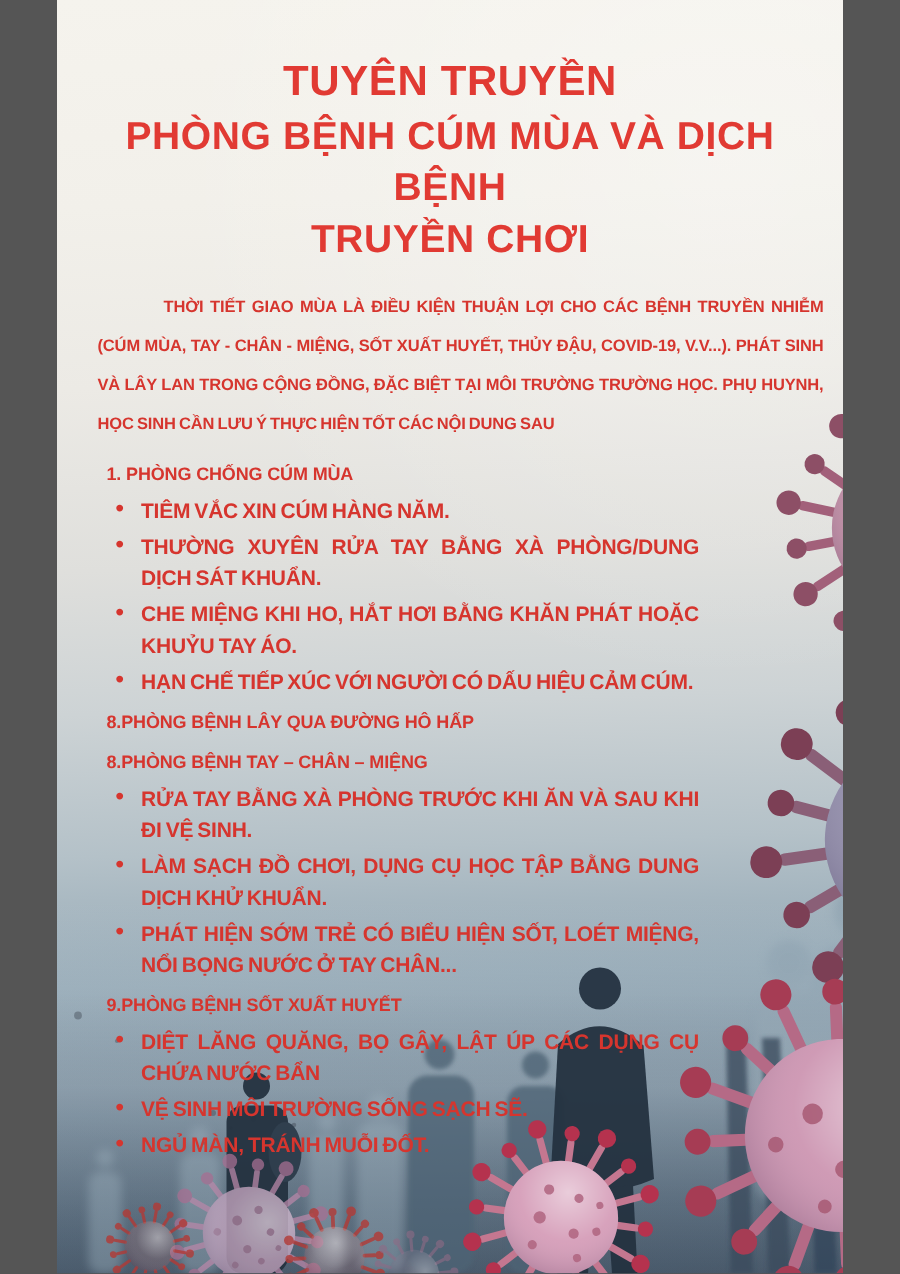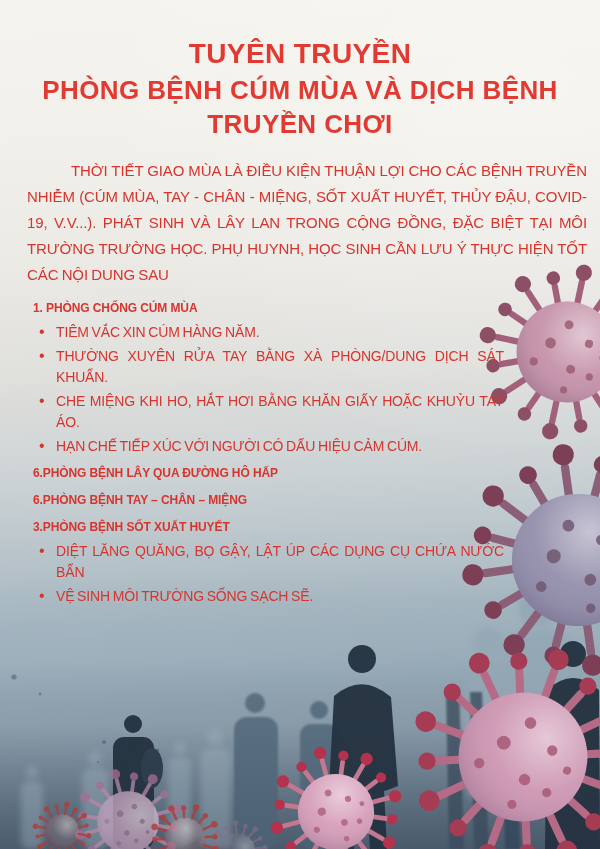--- a/index.html
+++ b/index.html
@@ -1,44 +1,44 @@
 <!DOCTYPE html>
 <html style="--red_title: #e13a33; --red_text: #d6352e; --bg_top: #f5f3ed; --bg_bottom: #47596c; --virus_pink: #cb92af; --virus_purple: #8f8aa8; --virus_red_knob: #a63c54; --silhouette_dark: #243240; --silhouette_mist: #879cab;"><head>
 <meta charset="utf-8">
 <style>
   html,body{margin:0;padding:0;background:#555;}
   .poster{
-    position:relative;width:600px;height:849px;overflow:hidden;margin:0 auto;
+    position:relative;width:524px;height:849px;overflow:hidden;margin:0 auto;
     font-family:"Liberation Sans","DejaVu Sans",sans-serif;
     background:linear-gradient(178deg,
       #f5f3ed 0%, #f2f0ea 16%, #eceae5 30%, #dfdfdc 44%,
       #cdd3d5 55%, #b4c1c8 66%, #95a9b6 76%, #72889a 86%,
       #54697c 94%, #47596c 100%);
   }
   .haze{position:absolute;inset:0;pointer-events:none;
     background:
       radial-gradient(120% 70% at 85% 12%, rgba(255,255,255,0.30), rgba(255,255,255,0) 60%),
       linear-gradient(to top, rgba(40,55,72,0.45), rgba(40,55,72,0) 22%);
   }
   .scene{position:absolute;inset:0;width:600px;height:849px;z-index:1;}
   .content{position:relative;z-index:2;}
   h1{margin:36px 10px 0;text-align:center;color:var(--red_title,#e13a33);
      font-size:26px;line-height:1.32;letter-spacing:.4px;font-weight:700;}
   h1 .t1{font-size:28px;display:block;}
   h1 .tl{display:block;}
   .intro{margin:16px 13px 0 27px;color:var(--red_text,#d6352e);
-     font-weight:400;font-size:15px;line-height:26px;text-align:justify;
+     font-weight:700;font-size:11px;line-height:26px;text-align:justify;
      text-indent:44px;letter-spacing:-.1px;word-spacing:-.8px;}
   .sections{margin:10px 96px 0 33px;color:var(--red_text,#d6352e);}
   .sections h2{margin:6px 0 3px;font-size:12px;line-height:21px;font-weight:700;
      color:var(--red_text,#d6352e);letter-spacing:-.1px;}
   .sections .sec:first-child h2{margin-top:4px;}
   .sections ul{margin:0;padding:0;list-style:none;}
   .sections li{position:relative;padding-left:23px;margin:3px 0;text-align:justify;
-     font-size:14px;line-height:21px;font-weight:400;letter-spacing:-.15px;word-spacing:-1px;}
+     font-size:14px;line-height:21px;font-weight:700;letter-spacing:-.15px;word-spacing:-1px;}
   .sections li::before{content:"\2022";position:absolute;left:6px;top:-1px;font-size:16px;}
 </style>
 </head>
 <body>
 
 <div class="poster">
 
   <svg class="scene" viewBox="0 0 600 849" aria-hidden="true">
     <defs>
       <radialGradient id="hl" cx="0.62" cy="0.30" r="0.78">
@@ -213,32 +213,38 @@
     </h1>
 
     <p class="intro">THỜI TIẾT GIAO MÙA LÀ ĐIỀU KIỆN THUẬN LỢI CHO CÁC BỆNH TRUYỀN NHIỄM (CÚM MÙA, TAY - CHÂN - MIỆNG, SỐT XUẤT HUYẾT, THỦY ĐẬU, COVID-19, V.V...). PHÁT SINH VÀ LÂY LAN TRONG CỘNG ĐỒNG, ĐẶC BIỆT TẠI MÔI TRƯỜNG TRƯỜNG HỌC. PHỤ HUYNH, HỌC SINH CẦN LƯU Ý THỰC HIỆN TỐT CÁC NỘI DUNG SAU</p>
 
     <div class="sections">
       <div class="sec">
         <h2>1. PHÒNG CHỐNG CÚM MÙA</h2>
         <ul>
           <li>TIÊM VẮC XIN CÚM HÀNG NĂM.</li>
           <li>THƯỜNG XUYÊN RỬA TAY BẰNG XÀ PHÒNG/DUNG DỊCH SÁT KHUẨN.</li>
-          <li>CHE MIỆNG KHI HO, HẮT HƠI BẰNG KHĂN GIẤY HOẶC KHUỶU TAY ÁO.</li>
+          <li>CHE MIỆNG KHI HO, HẮT HƠI BẰNG KHĂN PHÁT HOẶC KHUỶU TAY ÁO.</li>
           <li>HẠN CHẾ TIẾP XÚC VỚI NGƯỜI CÓ DẤU HIỆU CẢM CÚM.</li>
         </ul>
       </div>
       <div class="sec">
-        <h2>6.PHÒNG BỆNH LÂY QUA ĐƯỜNG HÔ HẤP</h2>
-      </div>
-      <div class="sec">
-        <h2>6.PHÒNG BỆNH TAY – CHÂN – MIỆNG</h2>
-      </div>
-      <div class="sec">
-        <h2>3.PHÒNG BỆNH SỐT XUẤT HUYẾT</h2>
+        <h2>8.PHÒNG BỆNH LÂY QUA ĐƯỜNG HÔ HẤP</h2>
+      </div>
+      <div class="sec">
+        <h2>8.PHÒNG BỆNH TAY – CHÂN – MIỆNG</h2>
+        <ul>
+          <li>RỬA TAY BẰNG XÀ PHÒNG TRƯỚC KHI ĂN VÀ SAU KHI ĐI VỆ SINH.</li>
+          <li>LÀM SẠCH ĐỒ CHƠI, DỤNG CỤ HỌC TẬP BẰNG DUNG DỊCH KHỬ KHUẨN.</li>
+          <li>PHÁT HIỆN SỚM TRẺ CÓ BIỂU HIỆN SỐT, LOÉT MIỆNG, NỔI BỌNG NƯỚC Ở TAY CHÂN...</li>
+        </ul>
+      </div>
+      <div class="sec">
+        <h2>9.PHÒNG BỆNH SỐT XUẤT HUYẾT</h2>
         <ul>
           <li>DIỆT LĂNG QUĂNG, BỌ GẬY, LẬT ÚP CÁC DỤNG CỤ CHỨA NƯỚC BẨN</li>
           <li>VỆ SINH MÔI TRƯỜNG SỐNG SẠCH SẼ.</li>
+          <li>NGỦ MÀN, TRÁNH MUỖI ĐỐT.</li>
         </ul>
       </div>
     </div>
   </div>
 </div>
 
 </body></html>

